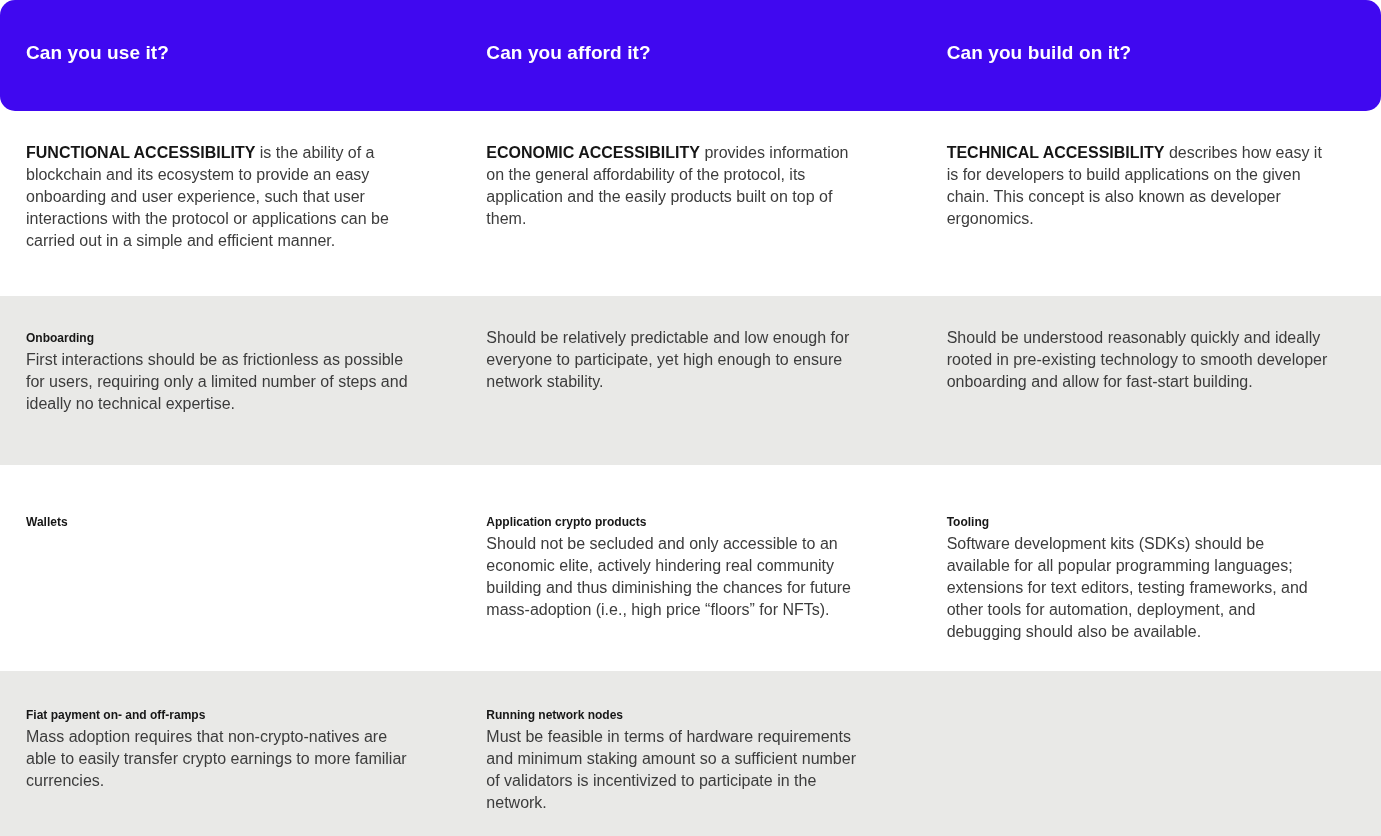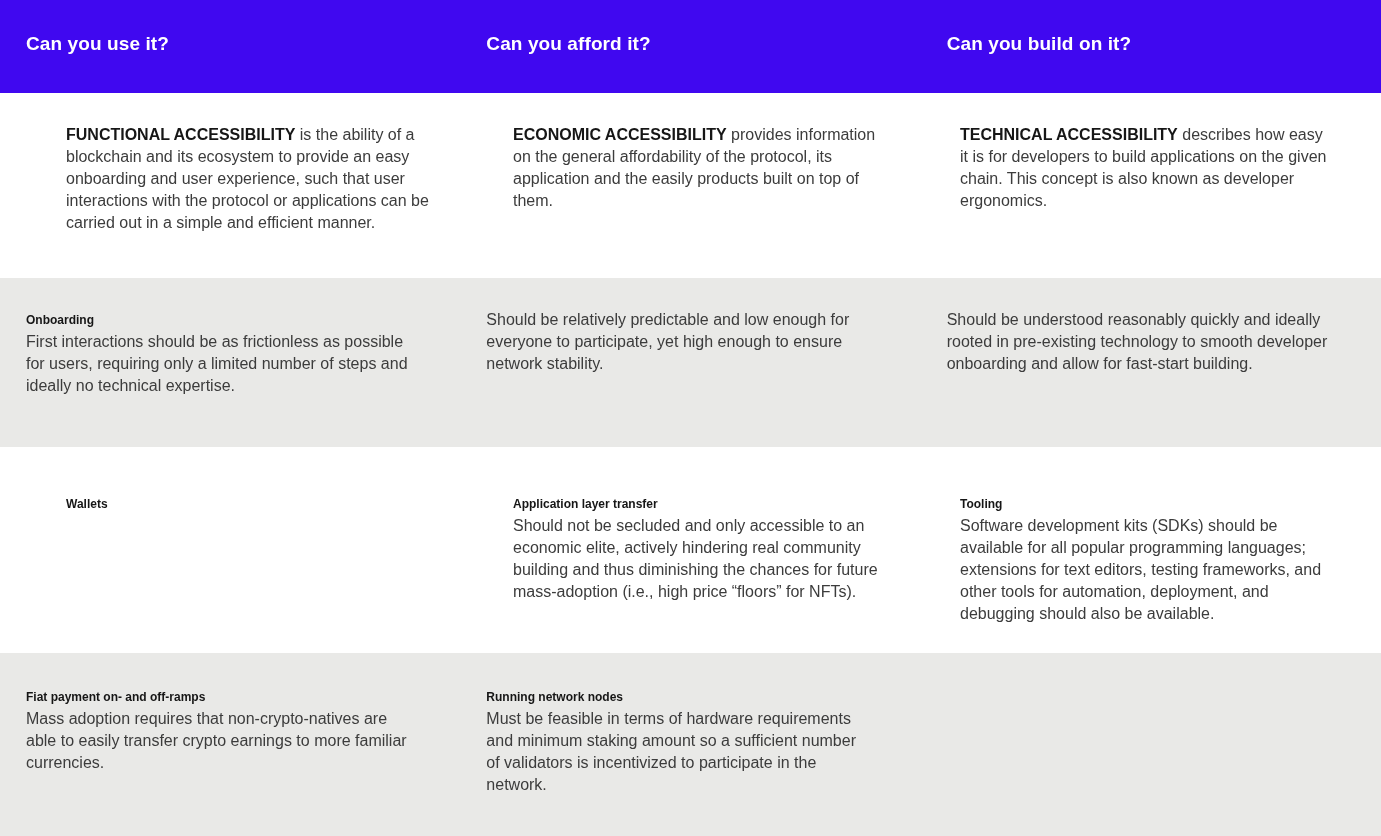--- a/index.html
+++ b/index.html
@@ -19,32 +19,33 @@
     overflow:hidden;
     display:flex;
     flex-direction:column;
   }
   .band{
     display:grid;
     grid-template-columns:repeat(3,1fr);
     flex-shrink:0;
   }
   .band-header{
-    height:93px;
+    height:111px;
     background:var(--accent);
     align-items:center;
+    border-radius:15px;
   }
   .header-cell{
     padding:0 40px 6px 26px;
     color:var(--header-text);
     font-size:19px;
     font-weight:700;
     letter-spacing:0.1px;
   }
-  .band-white{background:#ffffff;margin-left:40px;}
+  .band-white{background:#ffffff;}
   .band-gray{background:var(--band-gray);}
   .band-defs{height:185px;}
   .band-row2{height:169px;}
   .band-row3{height:206px;}
   .band-row4{flex:1 1 auto;}
   .cell{
     padding-left:26px;
     padding-right:52px;
     font-size:16px;
     line-height:22px;
@@ -114,21 +115,21 @@
   </div>
 
   <div class="band band-white band-row3">
     <div class="cell">
       <div class="cell-inner">
         <div class="item-title">Wallets</div>
       </div>
     </div>
     <div class="cell">
       <div class="cell-inner">
-        <div class="item-title">Application layer transfer</div>
+        <div class="item-title">Application crypto products</div>
         <div class="item-body">Should not be secluded and only accessible to an economic elite, actively hindering real community building and thus diminishing the chances for future mass-adoption (i.e., high price “floors” for NFTs).</div>
       </div>
     </div>
     <div class="cell">
       <div class="cell-inner">
         <div class="item-title">Tooling</div>
         <div class="item-body">Software development kits (SDKs) should be available for all popular programming languages; extensions for text editors, testing frameworks, and other tools for automation, deployment, and debugging should also be available.</div>
       </div>
     </div>
   </div>

